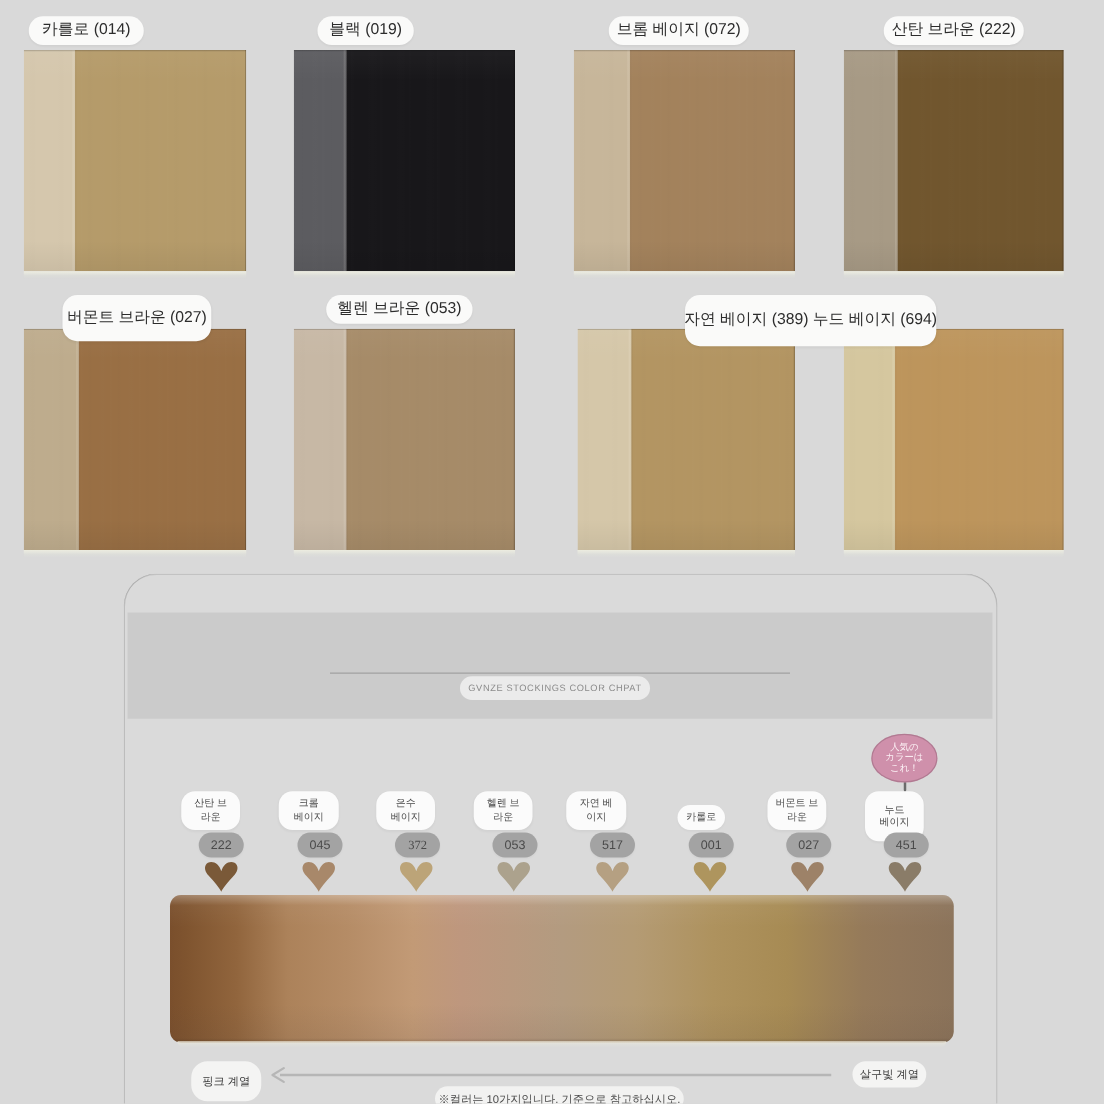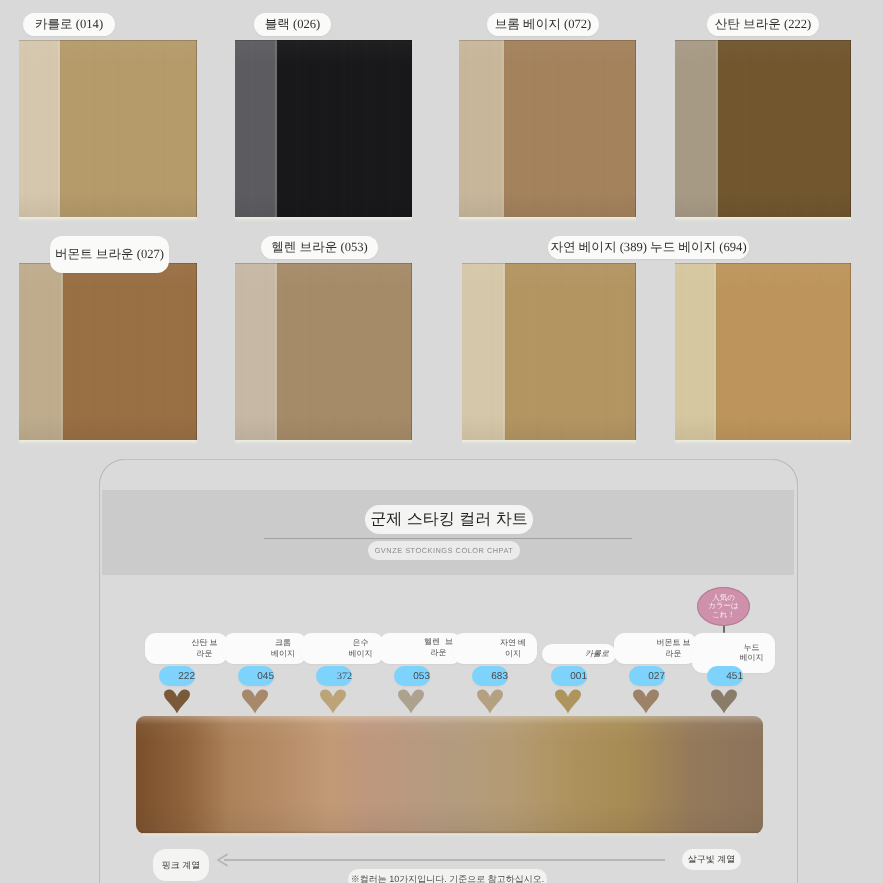--- a/index.html
+++ b/index.html
@@ -25,42 +25,42 @@
   .swatch .edge{position:absolute;left:0;right:0;top:0;height:1px;background:rgba(0,0,0,.16);}
   .swatch .edgeR{position:absolute;top:0;bottom:0;right:0;width:1px;background:rgba(0,0,0,.20);}
   .swatch .seam{position:absolute;top:0;bottom:0;width:3px;
       background:linear-gradient(90deg,rgba(255,248,238,.16) 0%,rgba(255,248,238,.05) 55%,rgba(0,0,0,.05) 100%);}
 
   
   .pill{position:absolute;background:#fafaf9;border-radius:12px;
         display:flex;align-items:center;justify-content:center;
         color:#2c2c2c;white-space:nowrap;
         box-shadow:0 1px 2px rgba(0,0,0,.05);}
-  .pill span{display:block;transform:translateY(-0.5px);font-family:Liberation Serif, serif;}
+  .pill span{display:block;transform:translateY(-0.5px);}
 
   
   .card{position:absolute;left:99px;top:459px;width:699px;height:424px;
         background:#dadada;border-radius:26px 26px 0 0;overflow:hidden;
         box-shadow:inset 1px 0 0 rgba(120,120,120,.30), inset -1px 0 0 rgba(120,120,120,.30),
                    inset 0 1px 0 rgba(140,140,140,.30);}
   .card-band{position:absolute;left:3px;right:4px;top:31px;height:85px;background:#cbcbcb;}
   .card-inner{position:absolute;left:0;top:0;width:700px;height:423px;}
 
   .title-line{position:absolute;height:1px;background:#9a9a9a;opacity:.85;}
   .title-pill{position:absolute;background:#f4f4f3;border-radius:15px;
      display:flex;align-items:center;justify-content:center;color:#1f1f1f;white-space:nowrap;}
   .sub-pill{position:absolute;background:#ebebeb;border-radius:10px;
      display:flex;align-items:center;justify-content:center;color:#8b8b8b;white-space:nowrap;text-align:center;}
 
   .namebub{position:absolute;background:#fbfbfb;border-radius:11px;
      display:flex;flex-direction:column;align-items:center;justify-content:center;
      color:#4a4a4a;line-height:1.28;text-align:center;white-space:nowrap;
-     box-shadow:0 1px 2px rgba(0,0,0,.04);padding-left:36px;}
-  .codebub{position:absolute;background:#7dd3fc;border-radius:10px;
-     display:flex;align-items:center;justify-content:flex-end;color:#4a4a4a;
+     box-shadow:0 1px 2px rgba(0,0,0,.04);}
+  .codebub{position:absolute;background:#a3a3a3;border-radius:10px;
+     display:flex;align-items:center;justify-content:center;color:#4a4a4a;
      white-space:nowrap;box-shadow:0 1px 2px rgba(0,0,0,.04);}
   .heart{position:absolute;}
 
   .balloon{position:absolute;border-radius:50%;
      display:flex;flex-direction:column;align-items:center;justify-content:center;text-align:center;
      color:#fdf2f6;line-height:1.12;overflow:hidden;padding:0 3px;box-sizing:border-box;
      box-shadow:inset 0 0 0 1px rgba(140,95,115,.45);}
   .balloon-tail{position:absolute;width:2px;background:#6b6b6b;border-radius:1px;}
 
   .gradbar{position:absolute;border-radius:9px;}
@@ -158,45 +158,42 @@
   <div class="tex"></div>
   <div class="shade"></div>
   <div class="edge"></div>
   <div class="edgeR"></div>
 </div>
 <div class="swatch-glow" style="left:675px;top:440px;width:176px;height:6px;"></div>
 <div class="pill" style="left:23px;top:13px;width:92px;height:23px;font-size:12.6px;">
   <span>카를로 (014)</span>
 </div>
 <div class="pill" style="left:254px;top:13px;width:77px;height:23px;font-size:12.6px;">
-  <span>블랙 (026)</span>
+  <span>블랙 (019)</span>
 </div>
 <div class="pill" style="left:487px;top:13px;width:112px;height:23px;font-size:12.6px;">
   <span>브롬 베이지 (072)</span>
 </div>
 <div class="pill" style="left:707px;top:13px;width:112px;height:23px;font-size:12.6px;">
   <span>산탄 브라운 (222)</span>
 </div>
 <div class="pill" style="left:50px;top:236px;width:119px;height:37px;font-size:12.6px;">
   <span>버몬트 브라운 (027)</span>
 </div>
 <div class="pill" style="left:261px;top:236px;width:117px;height:23px;font-size:12.6px;">
   <span>헬렌 브라운 (053)</span>
 </div>
-<div class="pill" style="left:548px;top:236px;width:201px;height:23px;font-size:12.6px;">
+<div class="pill" style="left:548px;top:236px;width:201px;height:41px;font-size:12.6px;">
   <span>자연 베이지 (389) 누드 베이지 (694)</span>
 </div>
 </div>
 <div class="card">
  <div class="card-band"></div>
  <div class="card-inner">
   <div class="title-line" style="left:165px;top:79px;width:368px;"></div>
-  <div class="title-pill" style="left:266px;top:46px;width:168px;height:29px;font-size:16px;">
-    <span>군제 스타킹 컬러 차트</span>
-  </div>
   <div class="sub-pill" style="left:269px;top:82px;width:152px;height:19px;font-size:7.4px;letter-spacing:.5px;">
     <span>GVNZE STOCKINGS COLOR CHPAT</span>
   </div>
   <div class="namebub" style="left:46px;top:174px;width:47px;height:31px;font-size:8px;">
     <span>산탄 브</span>
           <span>라운</span>
   </div>
   <div class="codebub" style="left:60px;top:207px;width:36px;height:20px;font-size:10px;">
     <span>222</span>
   </div>
@@ -222,45 +219,45 @@
           <span>베이지</span>
   </div>
   <div class="codebub" style="left:217px;top:207px;width:36px;height:20px;font-size:10px;font-family:Liberation Serif, serif;">
     <span>372</span>
   </div>
   <div class="heart" style="left:220px;top:229px;width:28px;height:26px;">
     <svg viewBox="0 0 28 26" width="28" height="26">
             <path d="M14 25.4 C12.9 22.6 7.6 16.2 4.0 12.5 C1.3 9.6 0.3 6.6 1.5 4.1 C3.0 1.0 7.8 0.7 10.7 3.4 C12.2 4.8 13.3 6.8 14 8.9 C14.7 6.8 15.8 4.8 17.3 3.4 C20.2 0.7 25.0 1.0 26.5 4.1 C27.7 6.6 26.7 9.6 24.0 12.5 C20.4 16.2 15.1 22.6 14 25.4 Z" fill="#bca478"></path>
           </svg>
   </div>
-  <div class="namebub" style="left:280px;top:174px;width:47px;height:31px;font-size:8px;font-family:Liberation Mono, monospace;">
+  <div class="namebub" style="left:280px;top:174px;width:47px;height:31px;font-size:8px;">
     <span>헬렌 브</span>
           <span>라운</span>
   </div>
   <div class="codebub" style="left:295px;top:207px;width:36px;height:20px;font-size:10px;">
     <span>053</span>
   </div>
   <div class="heart" style="left:298px;top:229px;width:28px;height:26px;">
     <svg viewBox="0 0 28 26" width="28" height="26">
             <path d="M14 25.4 C12.9 22.6 7.6 16.2 4.0 12.5 C1.3 9.6 0.3 6.6 1.5 4.1 C3.0 1.0 7.8 0.7 10.7 3.4 C12.2 4.8 13.3 6.8 14 8.9 C14.7 6.8 15.8 4.8 17.3 3.4 C20.2 0.7 25.0 1.0 26.5 4.1 C27.7 6.6 26.7 9.6 24.0 12.5 C20.4 16.2 15.1 22.6 14 25.4 Z" fill="#aca28d"></path>
           </svg>
   </div>
   <div class="namebub" style="left:354px;top:174px;width:48px;height:31px;font-size:8px;">
     <span>자연 베</span>
           <span>이지</span>
   </div>
   <div class="codebub" style="left:373px;top:207px;width:36px;height:20px;font-size:10px;">
-    <span>683</span>
+    <span>517</span>
   </div>
   <div class="heart" style="left:377px;top:229px;width:28px;height:26px;">
     <svg viewBox="0 0 28 26" width="28" height="26">
             <path d="M14 25.4 C12.9 22.6 7.6 16.2 4.0 12.5 C1.3 9.6 0.3 6.6 1.5 4.1 C3.0 1.0 7.8 0.7 10.7 3.4 C12.2 4.8 13.3 6.8 14 8.9 C14.7 6.8 15.8 4.8 17.3 3.4 C20.2 0.7 25.0 1.0 26.5 4.1 C27.7 6.6 26.7 9.6 24.0 12.5 C20.4 16.2 15.1 22.6 14 25.4 Z" fill="#b5a082"></path>
           </svg>
   </div>
-  <div class="namebub" style="left:443px;top:185px;width:38px;height:20px;font-size:8px;font-style:italic;">
+  <div class="namebub" style="left:443px;top:185px;width:38px;height:20px;font-size:8px;">
     <span>카롤로</span>
   </div>
   <div class="codebub" style="left:452px;top:207px;width:36px;height:20px;font-size:10px;">
     <span>001</span>
   </div>
   <div class="heart" style="left:455px;top:229px;width:28px;height:26px;">
     <svg viewBox="0 0 28 26" width="28" height="26">
             <path d="M14 25.4 C12.9 22.6 7.6 16.2 4.0 12.5 C1.3 9.6 0.3 6.6 1.5 4.1 C3.0 1.0 7.8 0.7 10.7 3.4 C12.2 4.8 13.3 6.8 14 8.9 C14.7 6.8 15.8 4.8 17.3 3.4 C20.2 0.7 25.0 1.0 26.5 4.1 C27.7 6.6 26.7 9.6 24.0 12.5 C20.4 16.2 15.1 22.6 14 25.4 Z" fill="#ae955e"></path>
           </svg>
   </div>

